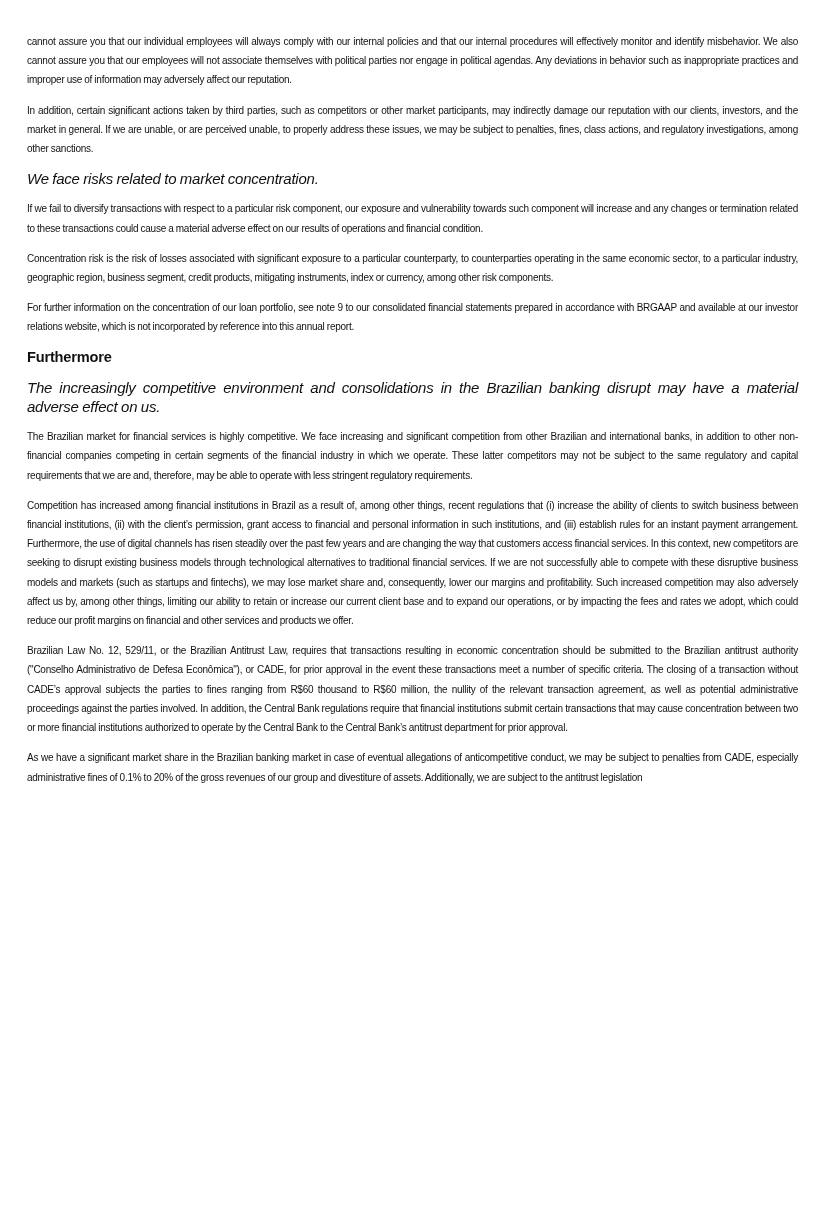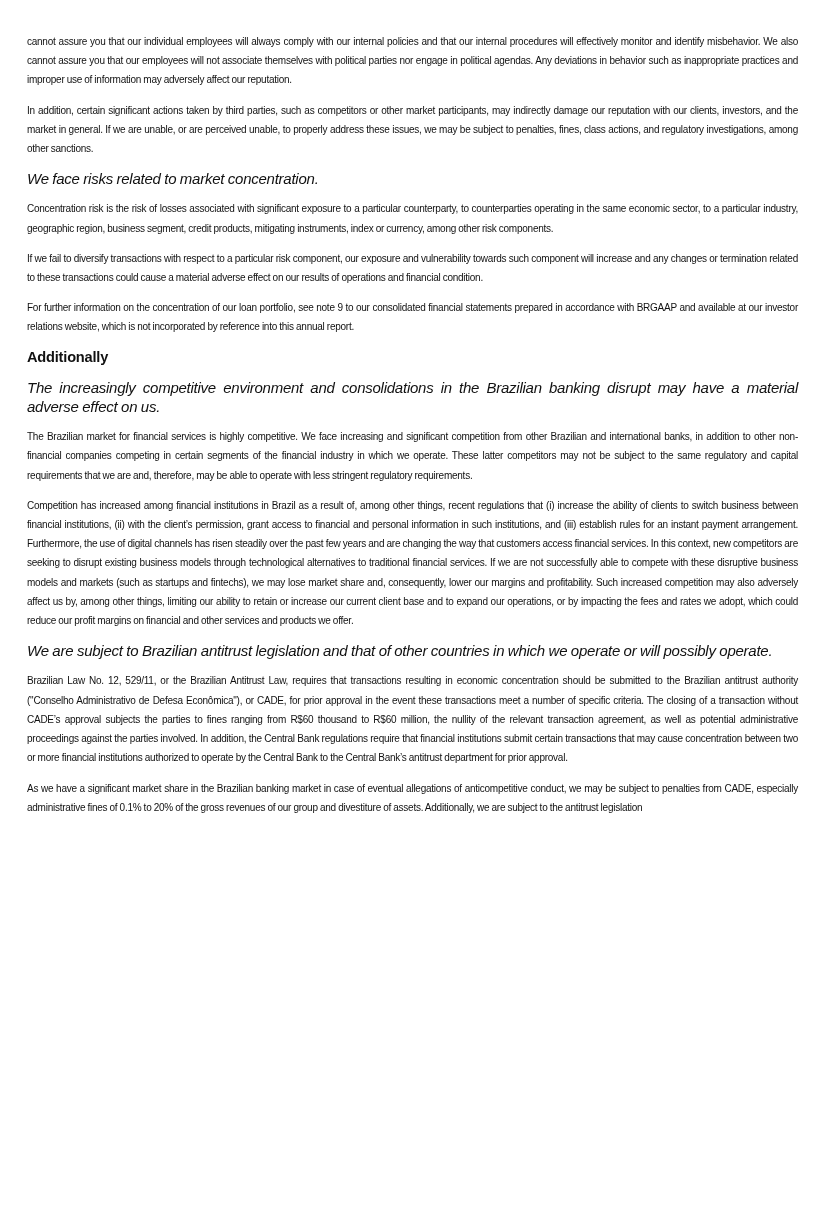--- a/index.html
+++ b/index.html
@@ -50,25 +50,24 @@
     font-weight: bold;
   }
 </style>
 </head>
 <body>
 
 <div class="page">
   <p class="para">cannot assure you that our individual employees will always comply with our internal policies and that our internal procedures will effectively monitor and identify misbehavior. We also cannot assure you that our employees will not associate themselves with political parties nor engage in political agendas. Any deviations in behavior such as inappropriate practices and improper use of information may adversely affect our reputation.</p>
   <p class="para">In addition, certain significant actions taken by third parties, such as competitors or other market participants, may indirectly damage our reputation with our clients, investors, and the market in general. If we are unable, or are perceived unable, to properly address these issues, we may be subject to penalties, fines, class actions, and regulatory investigations, among other sanctions.</p>
   <p class="subheading">We face risks related to market concentration.</p>
+  <p class="para">If we fail to diversify transactions with respect to a particular risk component, our exposure and vulnerability towards such component will increase and any changes or termination related to these transactions could cause a material adverse effect on our results of operations and financial condition.</p>
   <p class="para">Concentration risk is the risk of losses associated with significant exposure to a particular counterparty, to counterparties operating in the same economic sector, to a particular industry, geographic region, business segment, credit products, mitigating instruments, index or currency, among other risk components.</p>
-  <p class="para">If we fail to diversify transactions with respect to a particular risk component, our exposure and vulnerability towards such component will increase and any changes or termination related to these transactions could cause a material adverse effect on our results of operations and financial condition.</p>
   <p class="para">For further information on the concentration of our loan portfolio, see note 9 to our consolidated financial statements prepared in accordance with BRGAAP and available at our investor relations website, which is not incorporated by reference into this annual report.</p>
-  <h3 class="heading">Additionally</h3>
+  <h3 class="heading">Furthermore</h3>
   <p class="subheading">The increasingly competitive environment and consolidations in the Brazilian banking disrupt may have a material adverse effect on us.</p>
   <p class="para">The Brazilian market for financial services is highly competitive. We face increasing and significant competition from other Brazilian and international banks, in addition to other non- financial companies competing in certain segments of the financial industry in which we operate. These latter competitors may not be subject to the same regulatory and capital requirements that we are and, therefore, may be able to operate with less stringent regulatory requirements.</p>
   <p class="para">Competition has increased among financial institutions in Brazil as a result of, among other things, recent regulations that (i) increase the ability of clients to switch business between financial institutions, (ii) with the client’s permission, grant access to financial and personal information in such institutions, and (iii) establish rules for an instant payment arrangement. Furthermore, the use of digital channels has risen steadily over the past few years and are changing the way that customers access financial services. In this context, new competitors are seeking to disrupt existing business models through technological alternatives to traditional financial services. If we are not successfully able to compete with these disruptive business models and markets (such as startups and fintechs), we may lose market share and, consequently, lower our margins and profitability. Such increased competition may also adversely affect us by, among other things, limiting our ability to retain or increase our current client base and to expand our operations, or by impacting the fees and rates we adopt, which could reduce our profit margins on financial and other services and products we offer.</p>
-  <p class="subheading">We are subject to Brazilian antitrust legislation and that of other countries in which we operate or will possibly operate.</p>
   <p class="para">Brazilian Law No. 12, 529/11, or the Brazilian Antitrust Law, requires that transactions resulting in economic concentration should be submitted to the Brazilian antitrust authority ("Conselho Administrativo de Defesa Econômica"), or CADE, for prior approval in the event these transactions meet a number of specific criteria. The closing of a transaction without CADE’s approval subjects the parties to fines ranging from R$60 thousand to R$60 million, the nullity of the relevant transaction agreement, as well as potential administrative proceedings against the parties involved. In addition, the Central Bank regulations require that financial institutions submit certain transactions that may cause concentration between two or more financial institutions authorized to operate by the Central Bank to the Central Bank’s antitrust department for prior approval.</p>
   <p class="para">As we have a significant market share in the Brazilian banking market in case of eventual allegations of anticompetitive conduct, we may be subject to penalties from CADE, especially administrative fines of 0.1% to 20% of the gross revenues of our group and divestiture of assets. Additionally, we are subject to the antitrust legislation</p>
 </div>
 
 <div class="page-number">110</div>
 
 </body></html>

